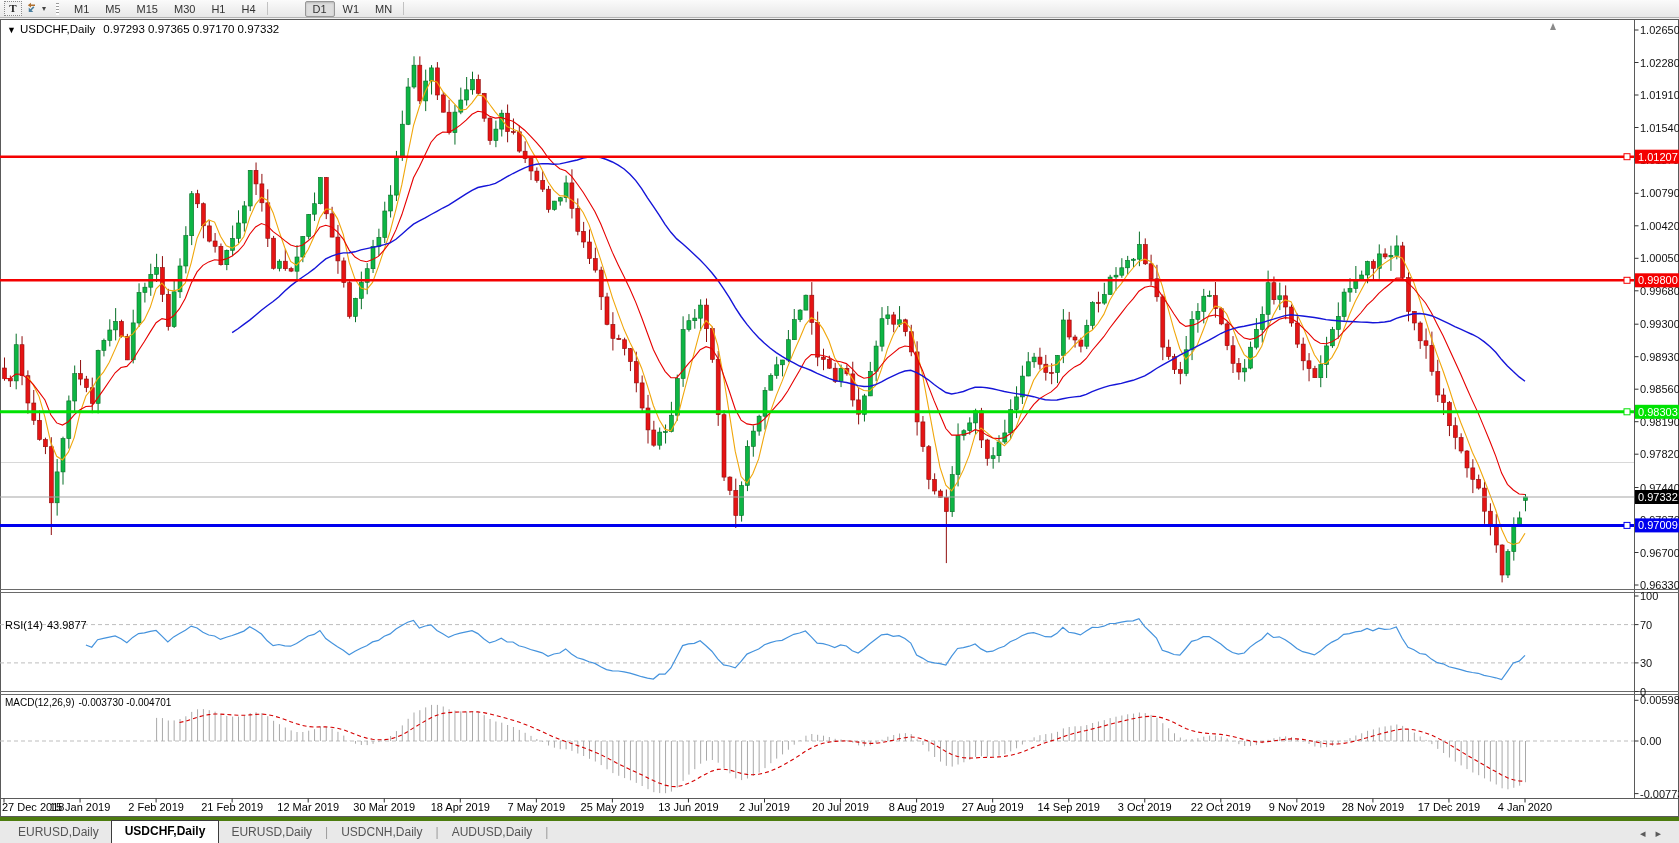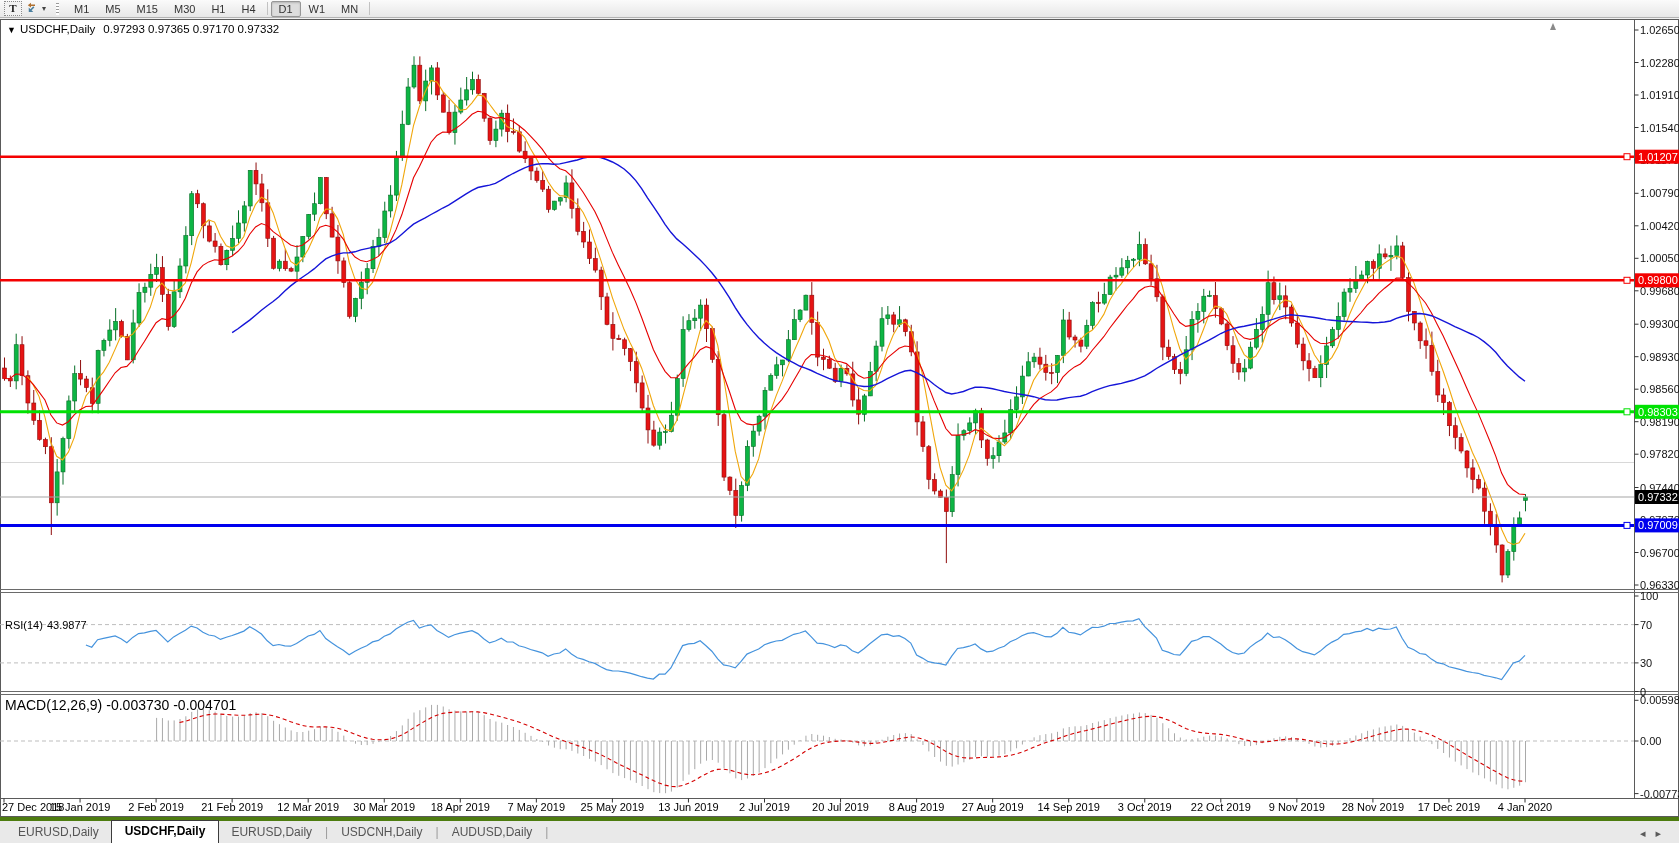--- a/index.html
+++ b/index.html
@@ -24,27 +24,27 @@
   #tbtn-tools .caret{font-size:8px;color:#444;margin-left:2px;}
   .grip{
     width:3px;height:12px;margin:0 5px;
     background:repeating-linear-gradient(#9a9a9a 0 1px,#fff 1px 3px);
   }
   .tsep{width:1px;height:13px;background:#c2c2c2;margin:0 3px;}
   .tf{
     padding:1px 7px;border:1px solid transparent;border-radius:2px;
     color:#333;font-size:11px;cursor:default;
   }
-  .tf.active{background:#ddd;border-color:#979797;box-shadow:inset 0 1px 2px rgba(0,0,0,.18);}
+  .tf.active{background:#ddd;border-color:#979797;box-shadow:inset 0 1px 2px rgba(0,0,0,.18);margin-left:34px;}
   
   #chart-title{position:absolute;top:23px;left:7px;z-index:4;font-size:11.5px;color:#000;}
   #chart-title .dd{font-size:9px;margin-right:4px;}
   #chart-title .sym{margin-right:8px;}
   #rsi-label{position:absolute;top:594px;left:5px;z-index:4;font-size:11px;color:#000;margin-top:25px;}
-  #macd-label{position:absolute;top:697px;left:5px;z-index:4;font-size:14px;color:#000;}
+  #macd-label{position:absolute;top:697px;left:5px;z-index:4;font-size:10px;color:#000;}
   #rsi-label span, #macd-label span{margin-right:4px;}
   
   #tabbar{
     position:absolute;left:0;top:817px;width:1679px;height:26px;z-index:5;
     background:#e9e9e9;border-top:4px solid #4d7c0f;
     display:flex;align-items:flex-end;padding-left:6px;box-sizing:border-box;
     font-size:12px;color:#555;
   }
   .tab{padding:2px 12px 4px 12px;white-space:nowrap;}
   .tab.active{

